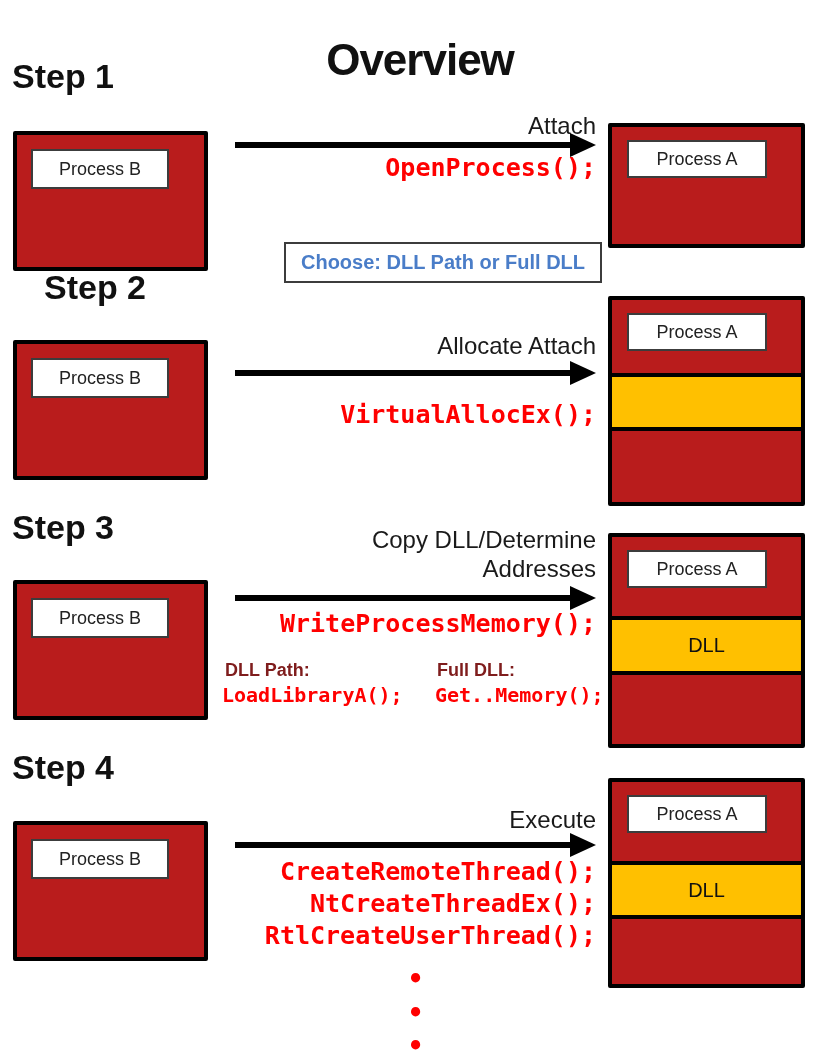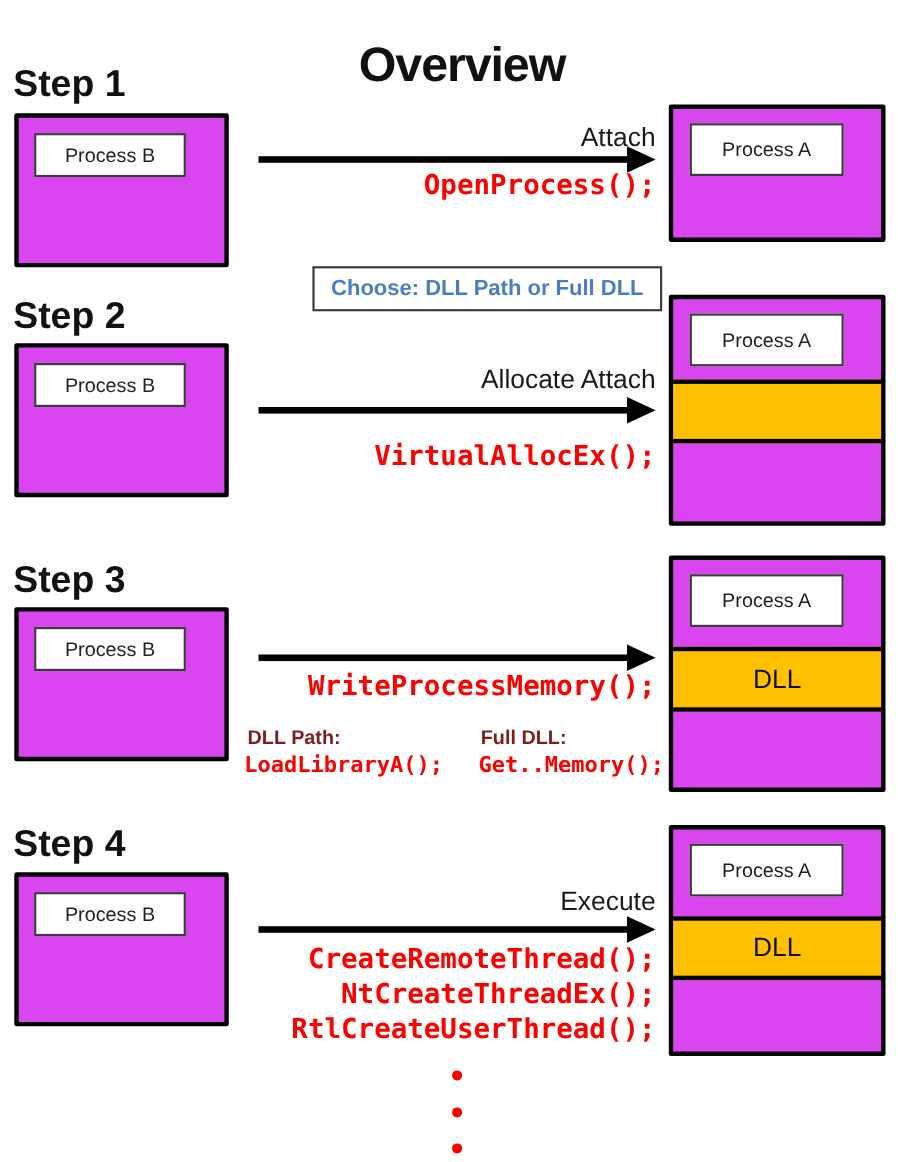--- a/index.html
+++ b/index.html
@@ -4,43 +4,43 @@
 <style>
   html,body{margin:0;padding:0;background:#ffffff;}
   body{width:816px;height:1056px;position:relative;overflow:hidden;
        font-family:"Liberation Sans", sans-serif;color:#111;}
   .abs{position:absolute;}
 
   
   .page-title{left:24px;top:6px;width:792px;text-align:center;
               font-size:44px;font-weight:bold;letter-spacing:-1px;}
   .step-label{font-size:34px;font-weight:bold;left:12px;line-height:36px;}
-  .pos-s1-label{top:58px;text-align:right;}  .pos-s2-label{top:269px;}
+  .pos-s1-label{top:58px;text-align:right;}  .pos-s2-label{top:269px;margin-left:32px;}
   .pos-s3-label{top:509px;} .pos-s4-label{top:749px;}
 
   
-  .proc-box{border:4px solid #000;background:#d946ef;border-radius:2px;box-sizing:border-box;}
+  .proc-box{border:4px solid #000;background:#b91c1c;border-radius:2px;box-sizing:border-box;margin-top:28px;}
   .src{left:13px;width:195px;height:140px;}
   .pos-s1-src{top:103px;} .pos-s2-src{top:312px;}
   .pos-s3-src{top:552px;} .pos-s4-src{top:793px;}
   .proc-label{border:2px solid #3c3c3c;background:#fff;width:138px;height:40px;
               margin:14px 0 0 14px;display:flex;align-items:center;justify-content:center;
               font-size:18px;color:#222;box-sizing:border-box;}
 
   .tgt{left:608px;width:197px;display:flex;flex-direction:column;}
   .pos-s1-tgt{top:95px;height:125px;}
   .pos-s2-tgt{top:268px;height:210px;}
   .pos-s3-tgt{top:505px;height:215px;}
   .pos-s4-tgt{top:750px;height:210px;}
   .t-top{flex:none;}
-  .t-top .proc-label{margin:13px 0 0 15px;width:140px;height:48px;}
+  .t-top .proc-label{margin:13px 0 0 15px;width:140px;height:38px;}
   .h-s2{height:73px;} .h-s3{height:79px;} .h-s4{height:79px;}
   .t-orange{flex:none;background:#ffc000;border-top:4px solid #000;border-bottom:4px solid #000;
             box-sizing:border-box;display:flex;align-items:center;justify-content:center;
-            font-size:24px;color:#111;}
+            font-size:20px;color:#111;}
   .o-s2{height:58px;} .o-s3{height:59px;} .o-s4{height:58px;}
   .t-bottom{flex:1;}
 
   
   .mid{left:235px;width:361px;text-align:right;}
   .arrow-label{font-size:24px;color:#1a1a1a;line-height:29px;}
   .pos-s1-albl{top:111px;} .pos-s2-albl{top:331px;}
   .pos-s3-albl{top:525px;} .pos-s4-albl{top:805px;}
   .code{font-family:"DejaVu Sans Mono", monospace;font-weight:bold;
         font-size:25px;color:#ff0000;line-height:32px;}
@@ -125,20 +125,22 @@
   <div class="t-bottom"></div>
 </div>
 
 <div class="abs step-label pos-s3-label">Step 3</div>
 <div class="abs proc-box src pos-s3-src">
   <div class="proc-label">
     <span>Process B</span>
   </div>
 </div>
 <div class="abs mid arrow-label pos-s3-albl">
+  <div>Copy DLL/Determine</div>
+  <div>Addresses</div>
 </div>
 <div class="abs arrow pos-s3-arrow">
   <div class="arrow-line"></div>
   <div class="arrow-head"></div>
 </div>
 <div class="abs mid code pos-s3-code">WriteProcessMemory();</div>
 <div class="abs opt-title pos-opt1-title">DLL Path:</div>
 <div class="abs opt-code pos-opt1-code">LoadLibraryA();</div>
 <div class="abs opt-title pos-opt2-title">Full DLL:</div>
 <div class="abs opt-code pos-opt2-code">Get..Memory();</div>

